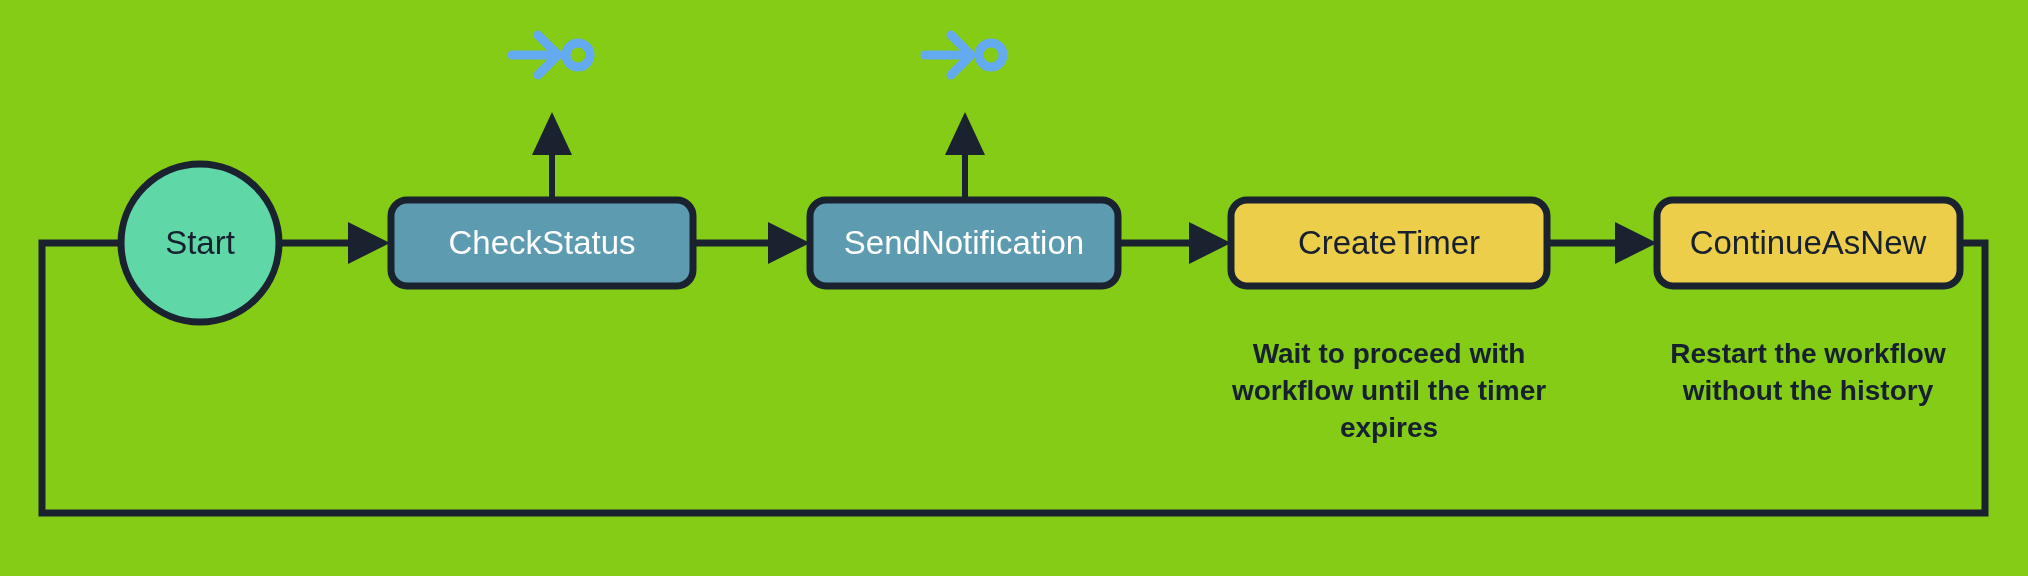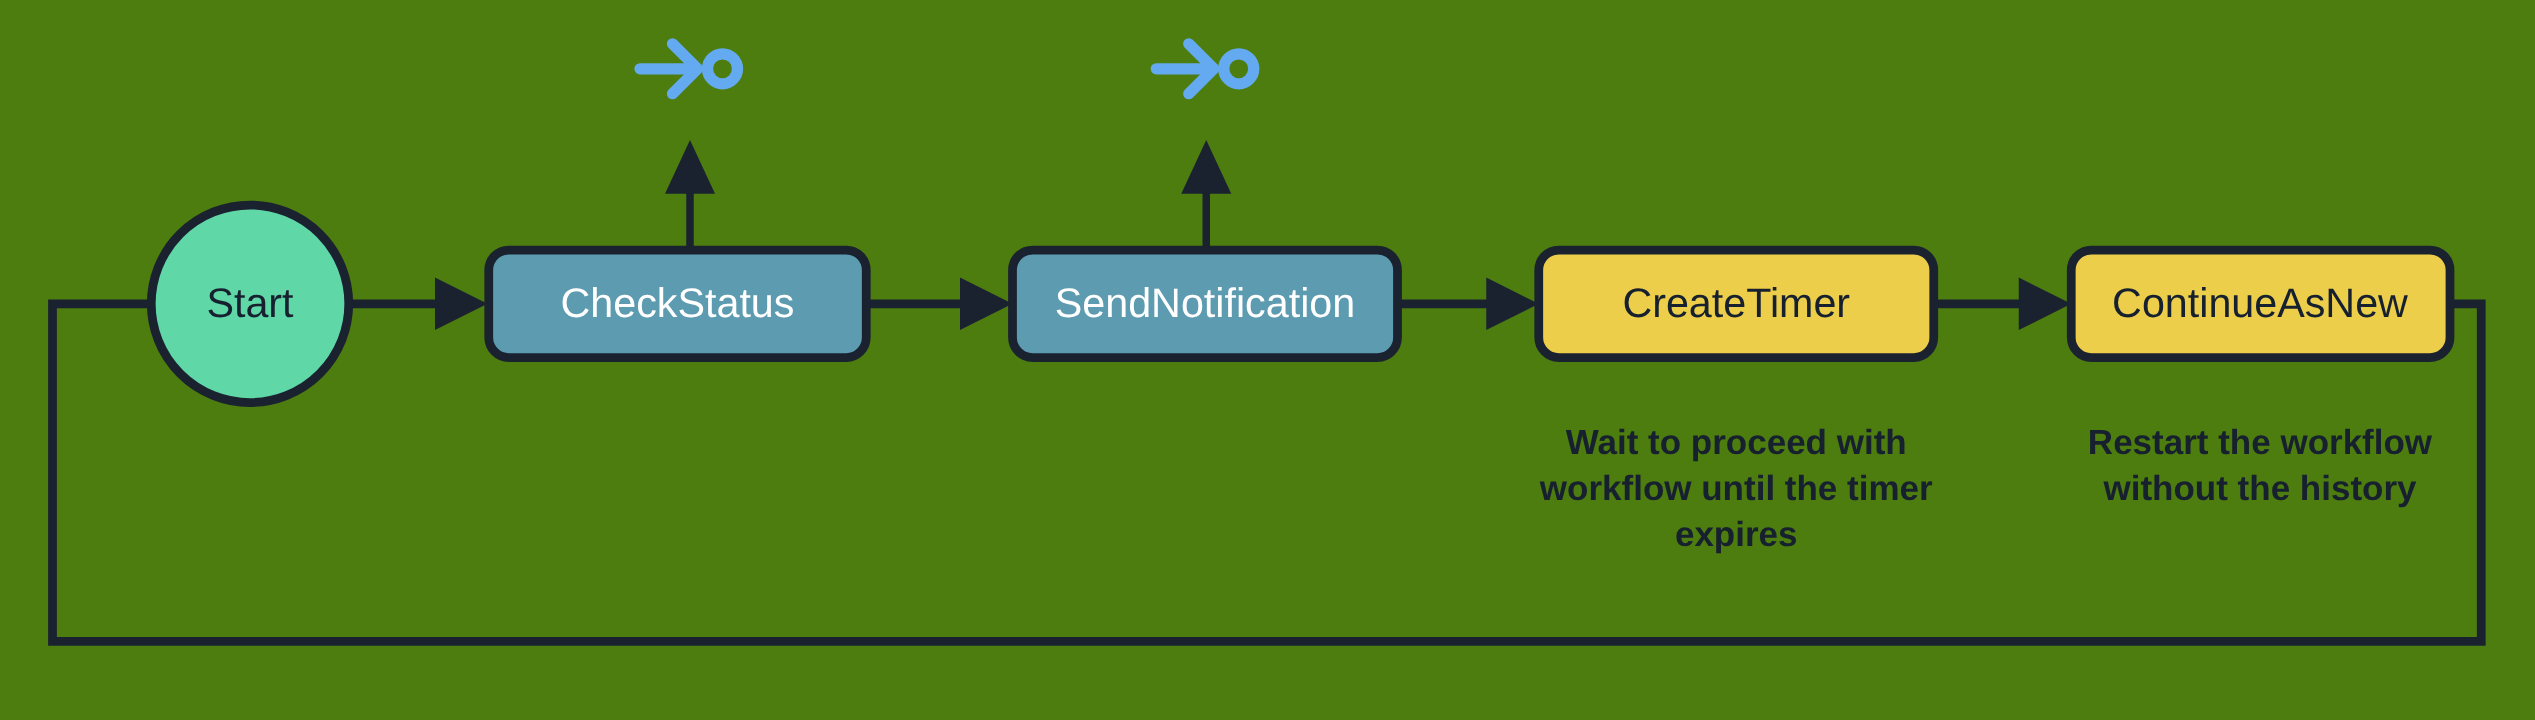--- a/index.html
+++ b/index.html
@@ -7,21 +7,21 @@
     padding: 0;
     background: #ffffff;
   }
   body {
     font-family: "Liberation Sans", sans-serif;
   }
   #canvas {
     position: relative;
     width: 2028px;
     height: 576px;
-    background: #4d7c0f;
+    background: #84cc16;
     overflow: hidden;
   }
   svg#diagram {
     position: absolute;
     top: 0;
     left: 0;
     width: 2028px;
     height: 576px;
     display: block;
   }

